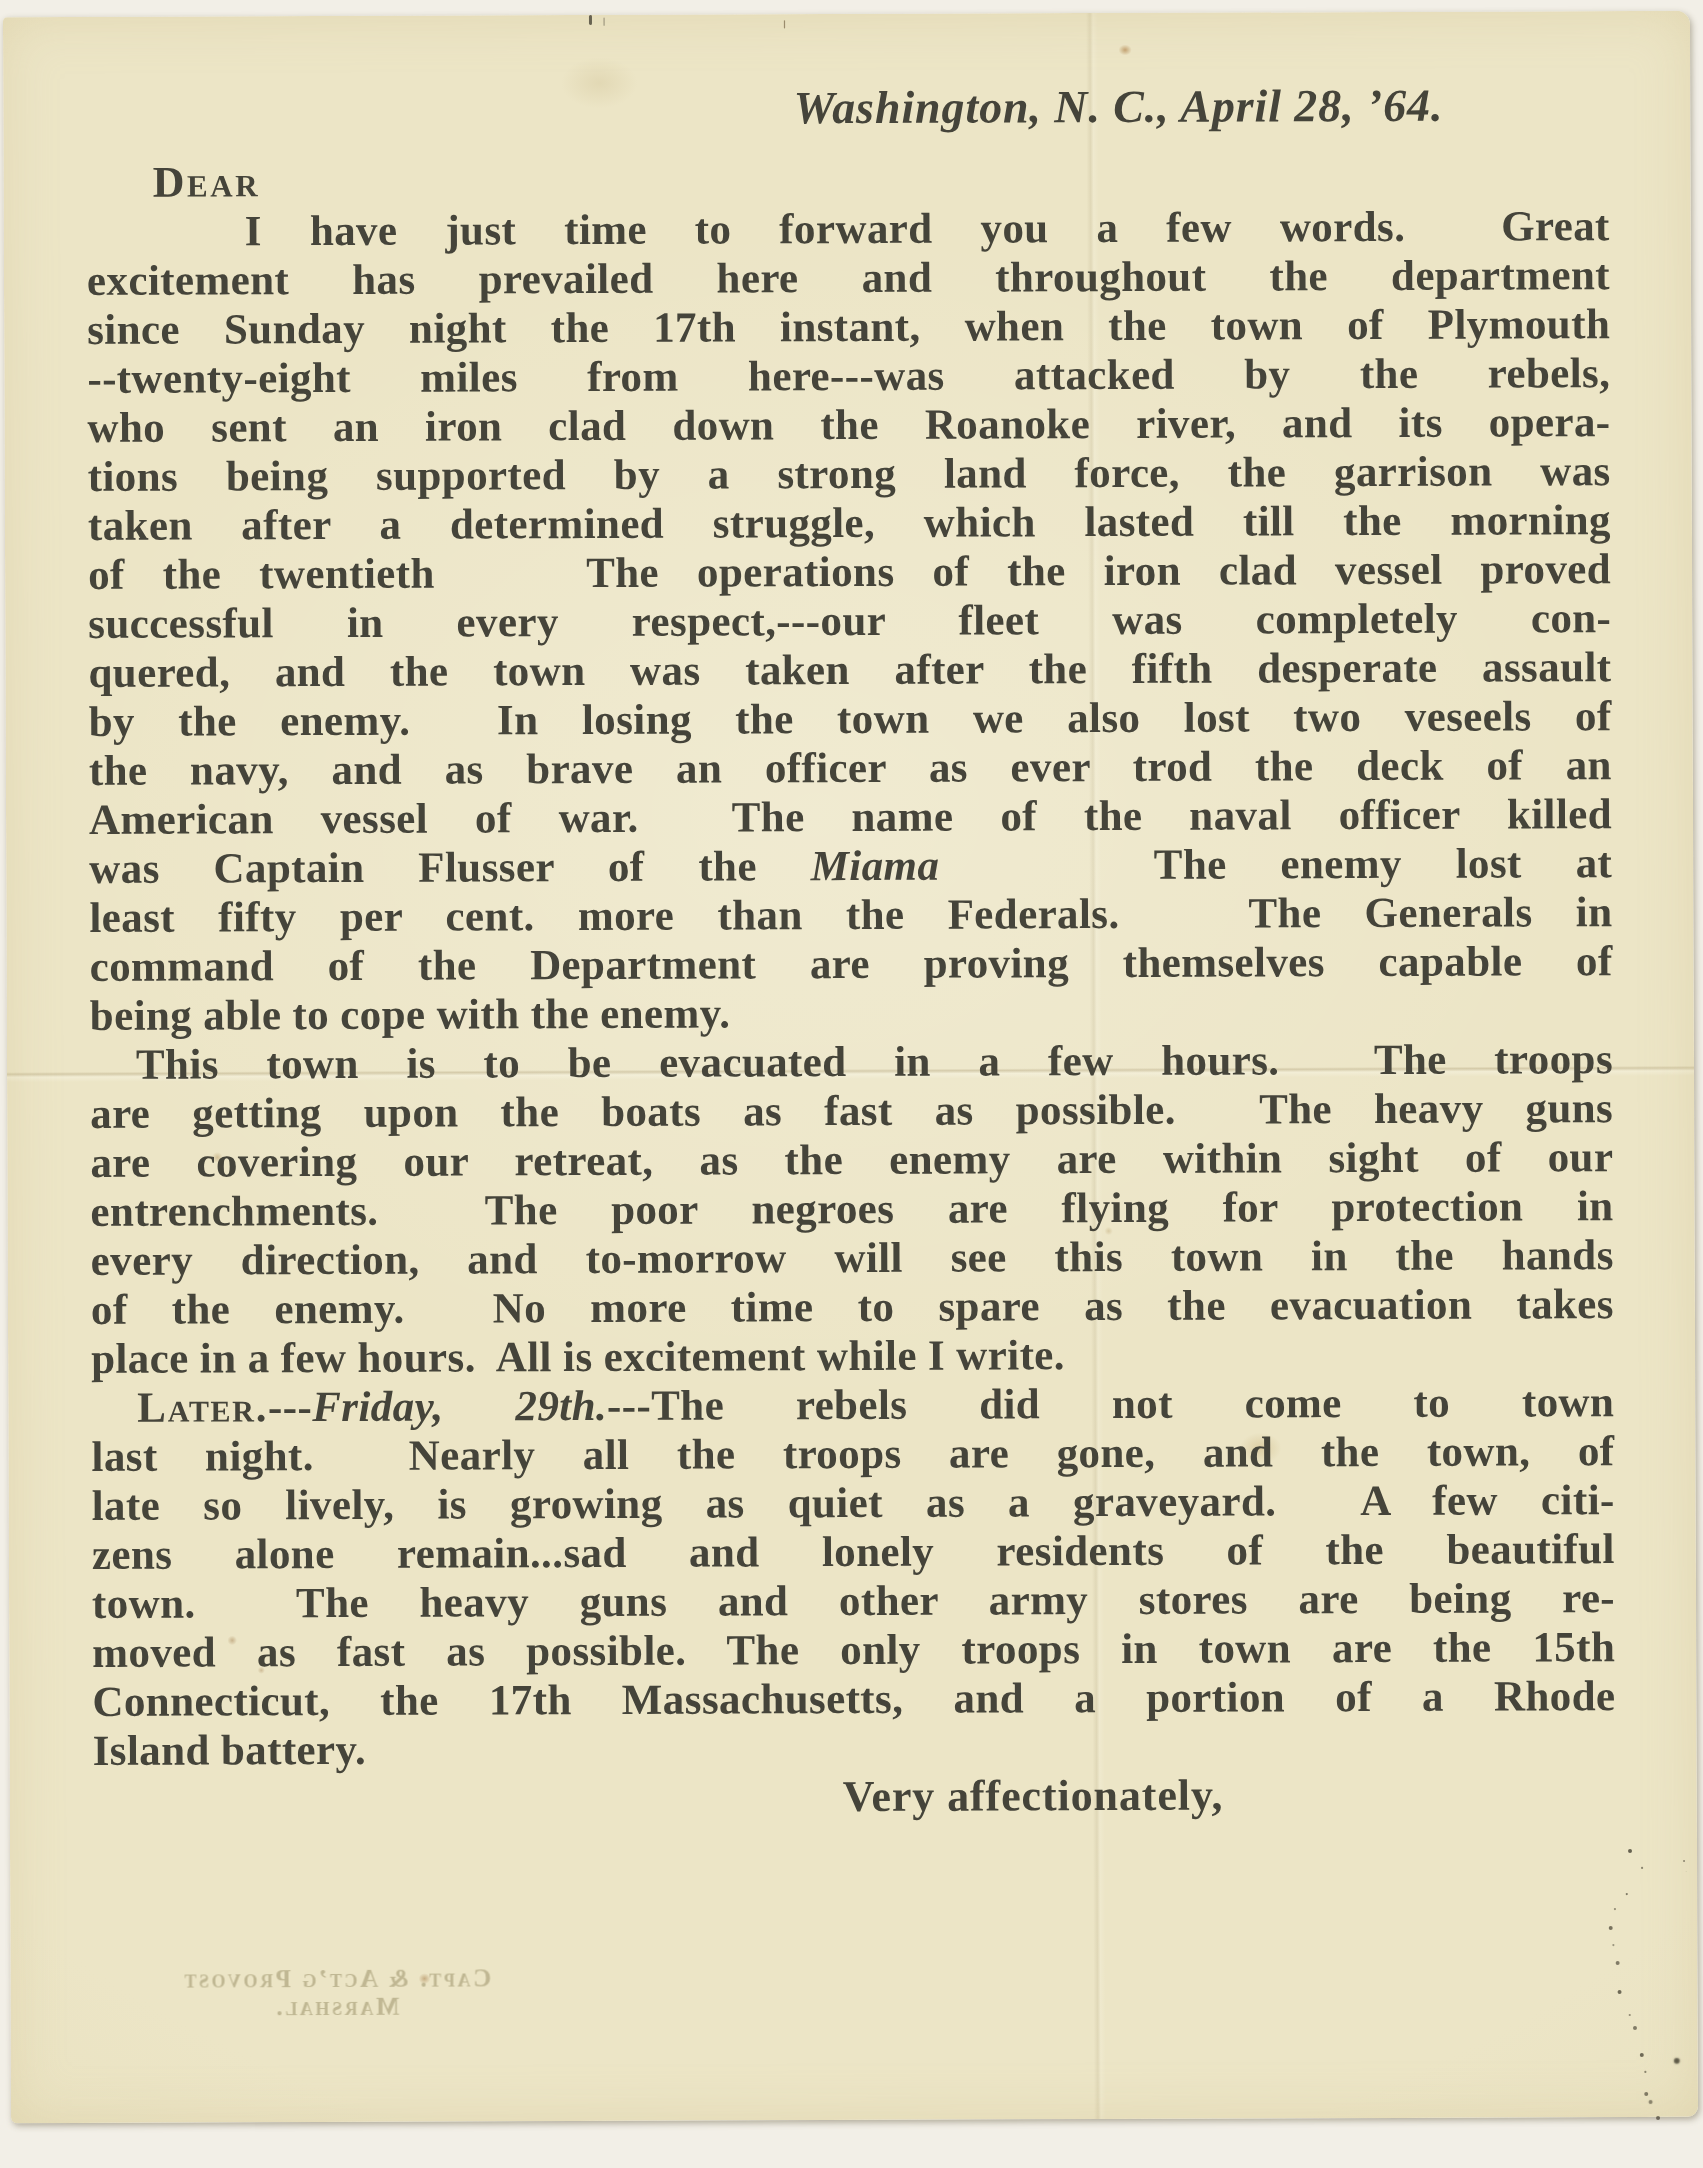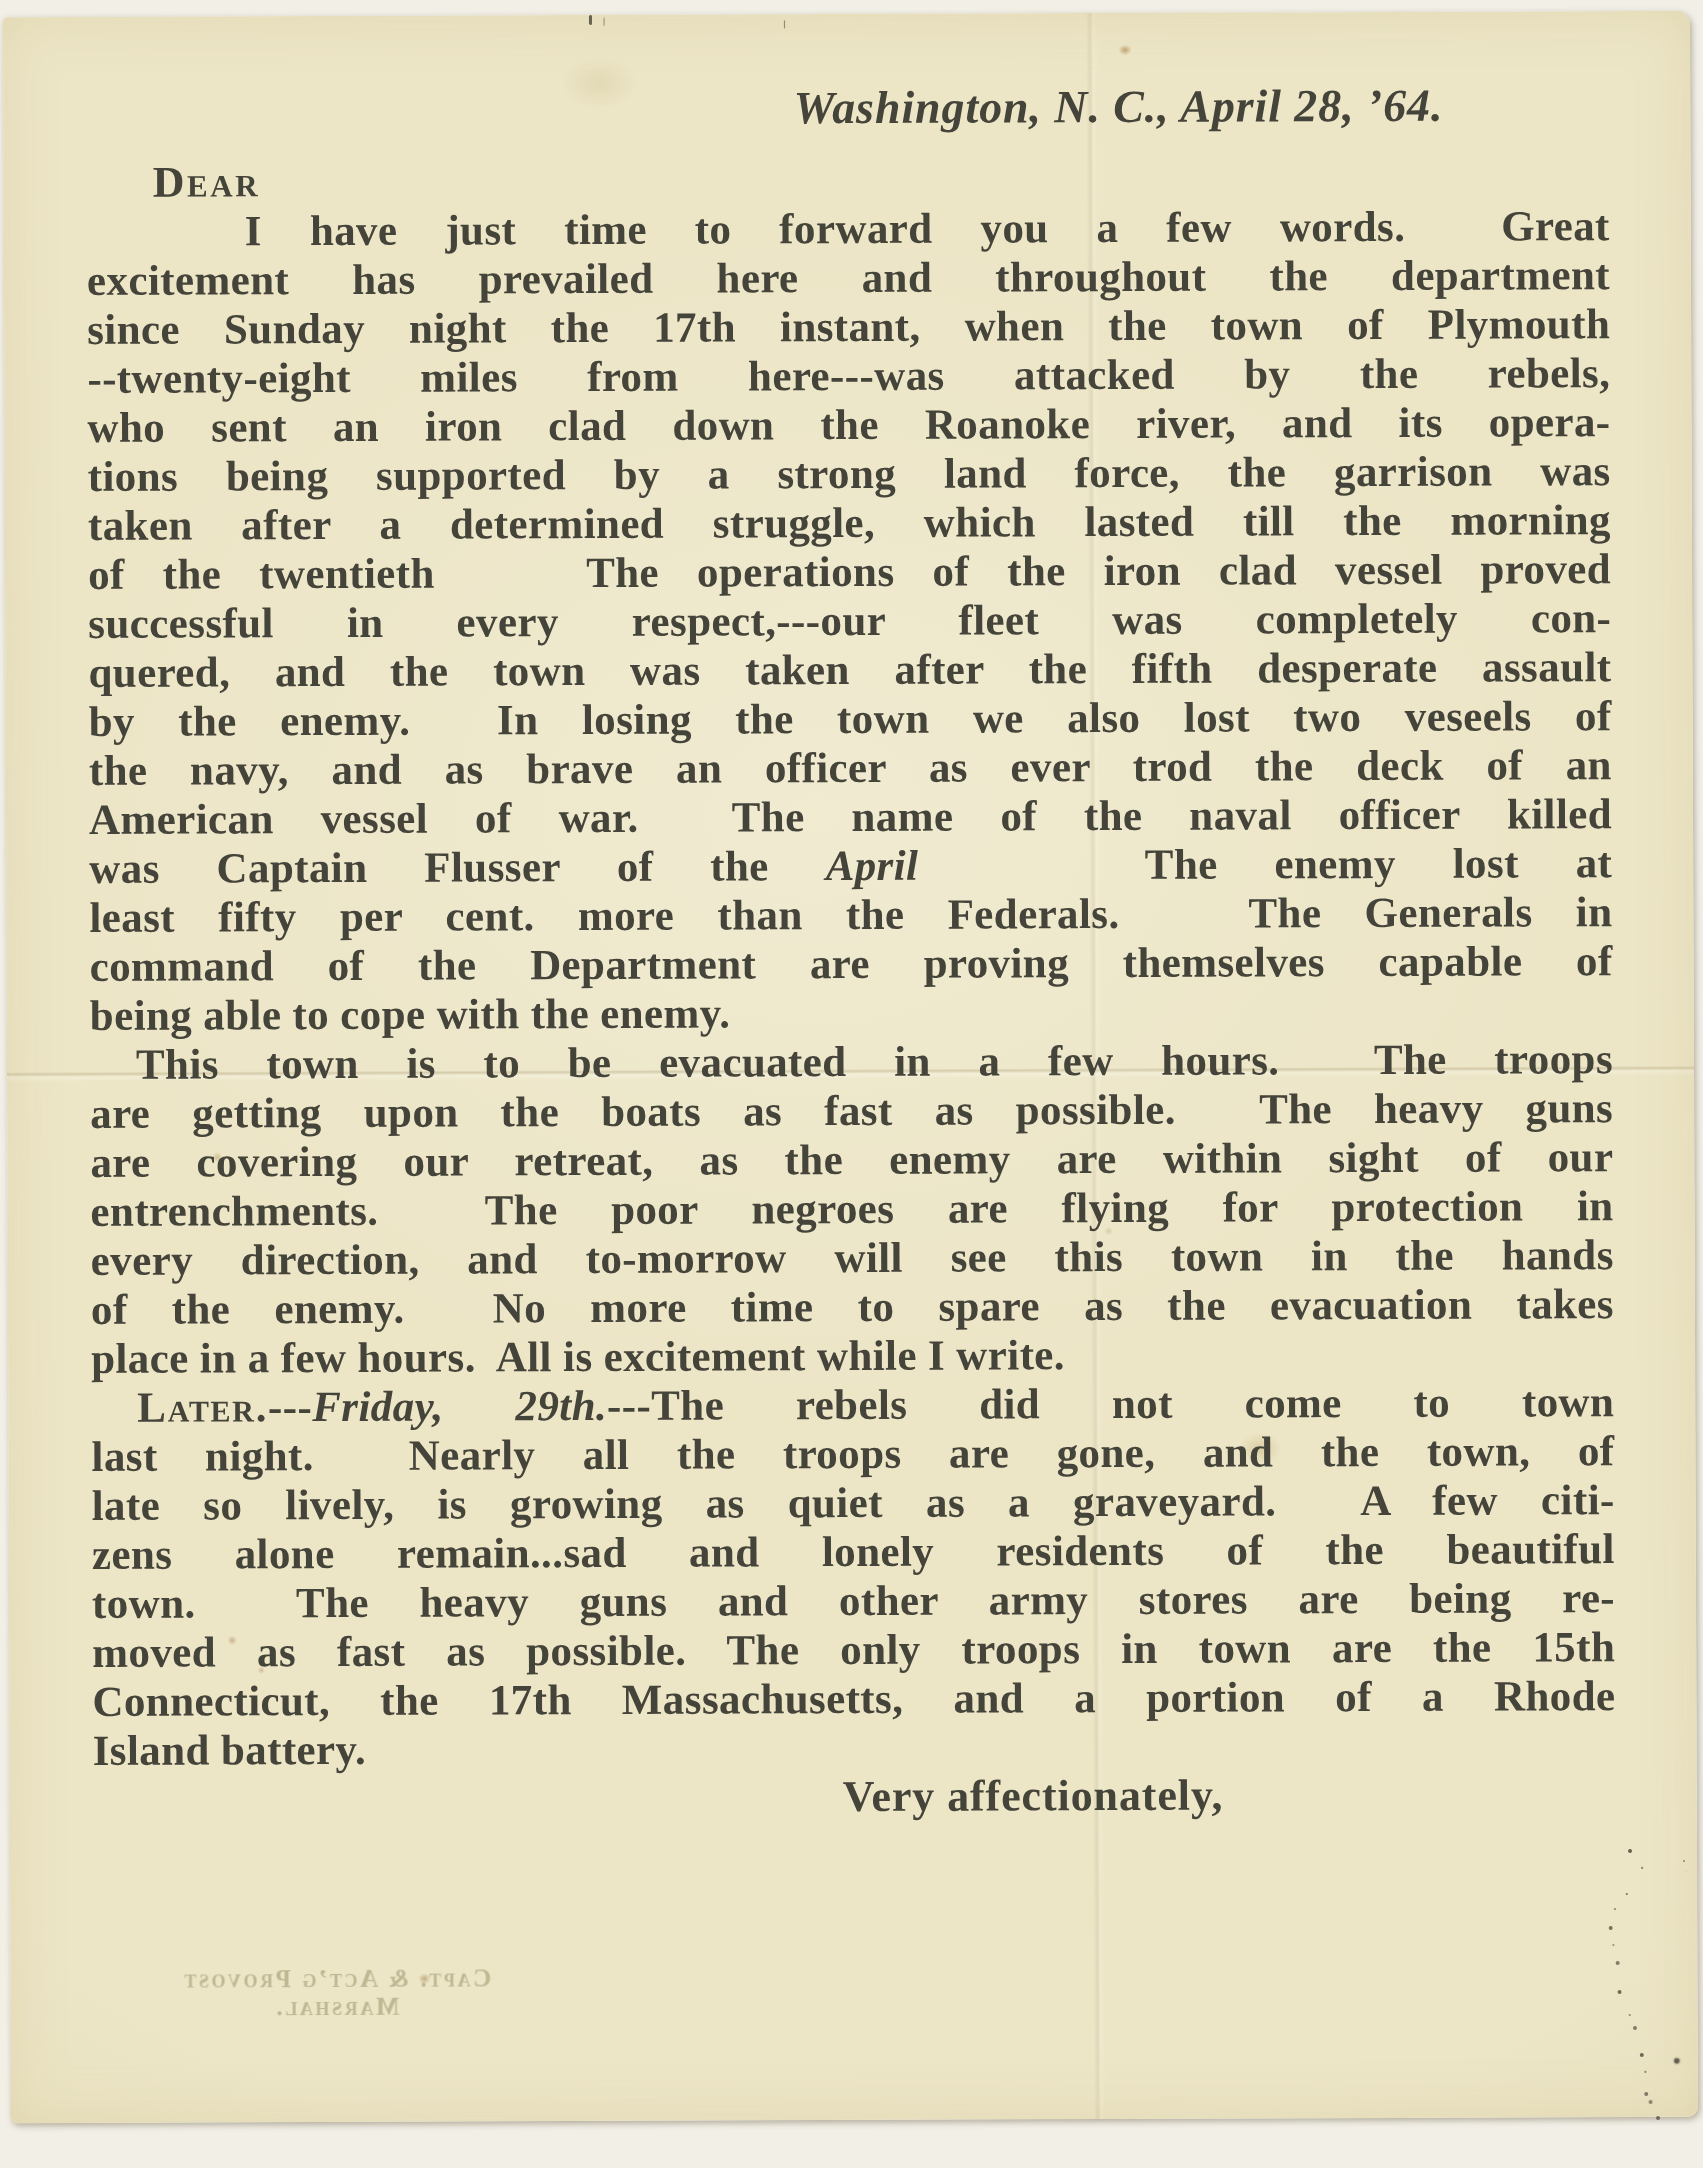--- a/index.html
+++ b/index.html
@@ -102,21 +102,21 @@
           <div class="line"><span>--twenty-eight miles from here---was attacked by the rebels,</span></div>
           <div class="line"><span>who sent an iron clad down the Roanoke river, and its opera-</span></div>
           <div class="line"><span>tions being supported by a strong land force, the garrison was</span></div>
           <div class="line"><span>taken after a determined struggle, which lasted till the morning</span></div>
           <div class="line"><span>of the twentieth    The operations of the iron clad vessel proved</span></div>
           <div class="line"><span>successful in every respect,---our fleet was completely con-</span></div>
           <div class="line"><span>quered, and the town was taken after the fifth desperate assault</span></div>
           <div class="line"><span>by the enemy.  In losing the town we also lost two veseels of</span></div>
           <div class="line"><span>the navy, and as brave an officer as ever trod the deck of an</span></div>
           <div class="line"><span>American vessel of war.  The name of the naval officer killed</span></div>
-          <div class="line"><span>was Captain Flusser of the </span><span class="it">April</span><span>    The enemy lost at</span></div>
+          <div class="line"><span>was Captain Flusser of the </span><span class="it">Miama</span><span>    The enemy lost at</span></div>
           <div class="line"><span>least fifty per cent. more than the Federals.   The Generals in</span></div>
           <div class="line"><span>command of the Department are proving themselves capable of</span></div>
           <div class="line last"><span>being able to cope with the enemy.</span></div>
           <div class="line indent-narrow"><span>This town is to be evacuated in a few hours.  The troops</span></div>
           <div class="line"><span>are getting upon the boats as fast as possible.  The heavy guns</span></div>
           <div class="line"><span>are covering our retreat, as the enemy are within sight of our</span></div>
           <div class="line"><span>entrenchments.  The poor negroes are flying for protection in</span></div>
           <div class="line"><span>every direction, and to-morrow will see this town in the hands</span></div>
           <div class="line"><span>of the enemy.  No more time to spare as the evacuation takes</span></div>
           <div class="line last"><span>place in a few hours.  All is excitement while I write.</span></div>

